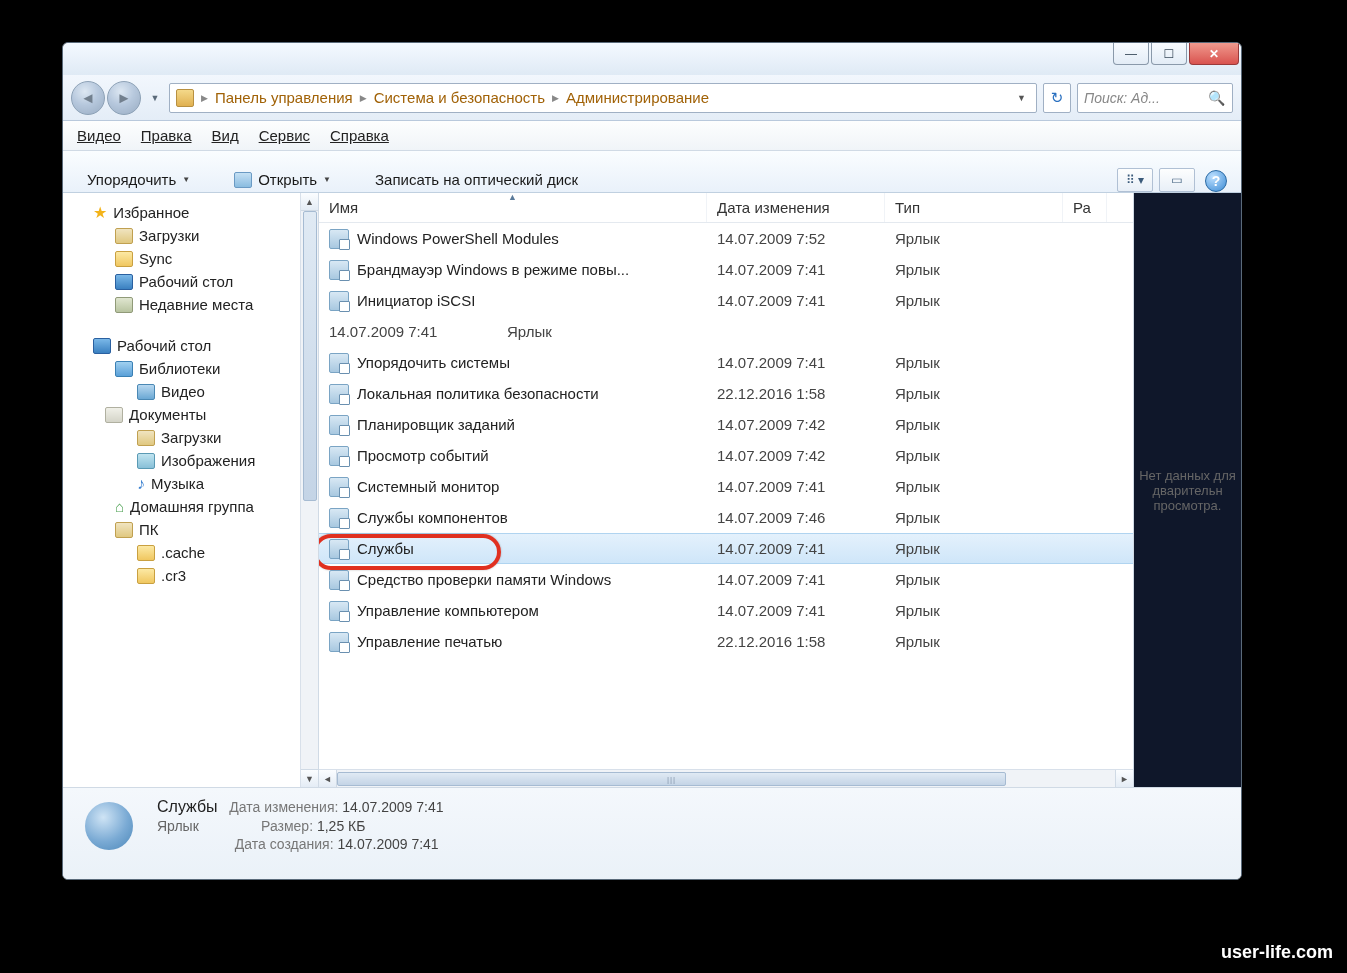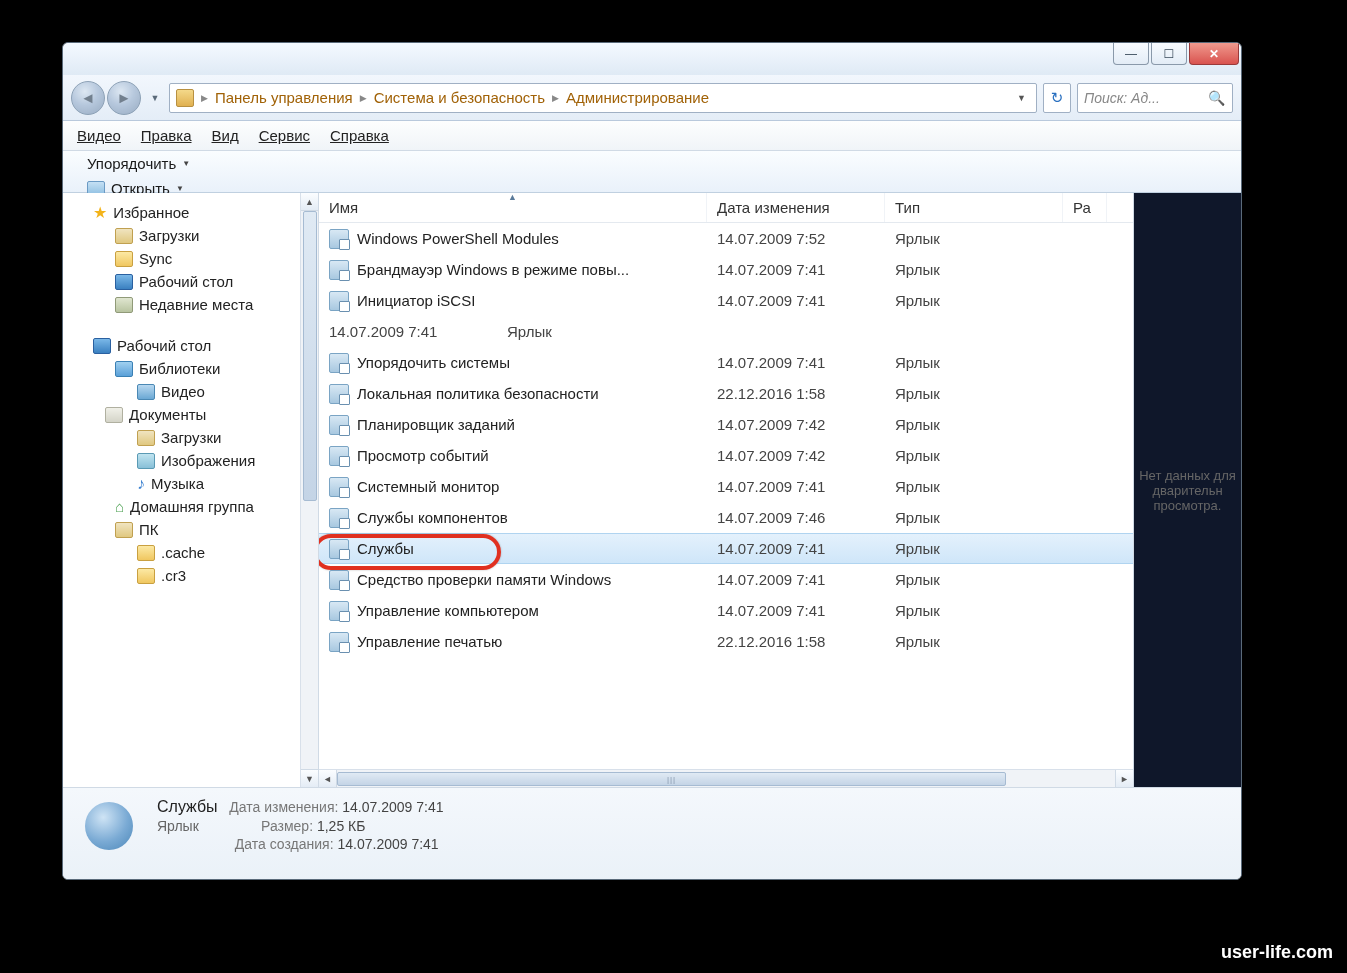--- a/index.html
+++ b/index.html
@@ -18,21 +18,21 @@
 .addr-sep { color: #888; font-size: 9px; margin: 0 3px; }
 .addr-seg { font-size: 15px; color: #a16207; cursor: default; }
 .addr-dd { margin-left: auto; color: #555; font-size: 9px; padding: 0 4px; }
 .refresh-btn { width: 28px; height: 30px; background: #fff; border: 1px solid #a0b0c4; border-radius: 2px; display: flex; align-items: center; justify-content: center; color: #2a70c0; font-size: 15px; }
 .search-box { width: 156px; height: 30px; background: #fff; border: 1px solid #a0b0c4; border-radius: 2px; display: flex; align-items: center; padding: 0 6px; }
 .search-box span.hint { color: #888; font-style: italic; font-size: 14px; flex: 1; white-space: nowrap; overflow: hidden; text-overflow: ellipsis; }
 .search-box .mag { color: #3a70b0; font-size: 14px; }
 .menubar { height: 30px; background: linear-gradient(#fdfefe,#f0f4f8); display: flex; align-items: center; padding: 0 14px; gap: 20px; border-bottom: 1px solid #d0dae5; }
 .menu-item { font-size: 15px; color: #222; cursor: default; text-decoration: underline; text-decoration-color: transparent; }
 .menu-item span.ul { text-decoration: underline; }
-.toolbar { height: 42px; background: linear-gradient(#fafdff,#e9f1fa); display: flex; align-items: flex-start; padding: 0 14px; border-bottom: 1px solid #c0d0e0; flex-direction: column; }
+.toolbar { height: 42px; background: linear-gradient(#fafdff,#e9f1fa); display: flex; align-items: flex-end; padding: 0 14px; border-bottom: 1px solid #c0d0e0; }
 .tool-btn { font-size: 15px; color: #1a1a1a; padding: 4px 10px; display: flex; align-items: center; gap: 6px; cursor: default; }
 .tool-btn .dd { font-size: 8px; color: #444; }
 .tool-icon { width: 18px; height: 16px; background: linear-gradient(#c4e0f4,#8abce0); border: 1px solid #6a9ac4; border-radius: 2px; }
 .tool-spacer { flex: 1; }
 .view-icon { width: 36px; height: 24px; border: 1px solid #b0c0d4; border-radius: 2px; background: linear-gradient(#fdfefe,#e8eff7); display: flex; align-items: center; justify-content: center; font-size: 12px; color: #3a5a7a; margin-left: 6px; }
 .help-icon { width: 22px; height: 22px; border-radius: 50%; background: radial-gradient(circle at 35% 30%, #bde0ff, #3a8ad4); border: 1px solid #2a6aa4; color: #fff; font-weight: bold; display: flex; align-items: center; justify-content: center; margin-left: 10px; font-size: 14px; }
 .body-area { display: flex; height: 594px; }
 .sidebar { width: 256px; border-right: 1px solid #d0dae5; background: #fff; position: relative; overflow: hidden; }
 .side-scroll { position: absolute; right: 0; top: 0; width: 18px; height: 100%; background: #f0f3f7; border-left: 1px solid #d8e0ea; }
 .side-scroll .arrow { height: 18px; display: flex; align-items: center; justify-content: center; font-size: 9px; color: #555; background: linear-gradient(#fbfdff,#e4ecf5); border-bottom: 1px solid #d0dae5; }

